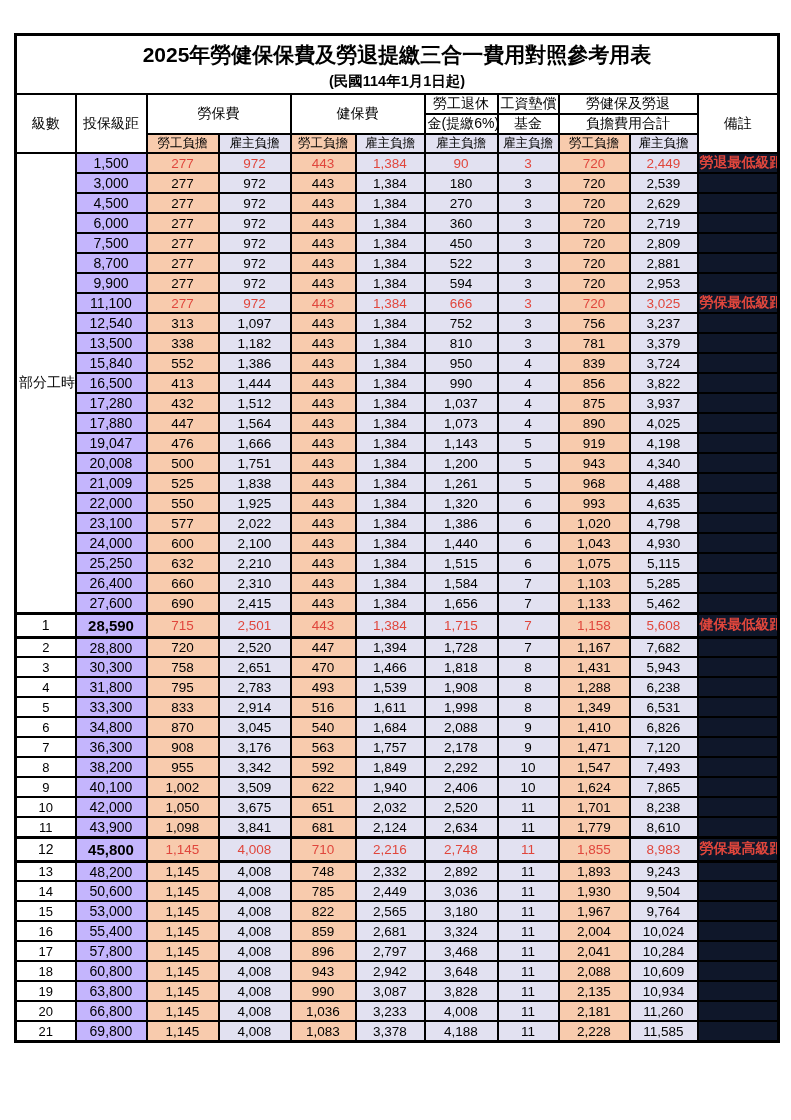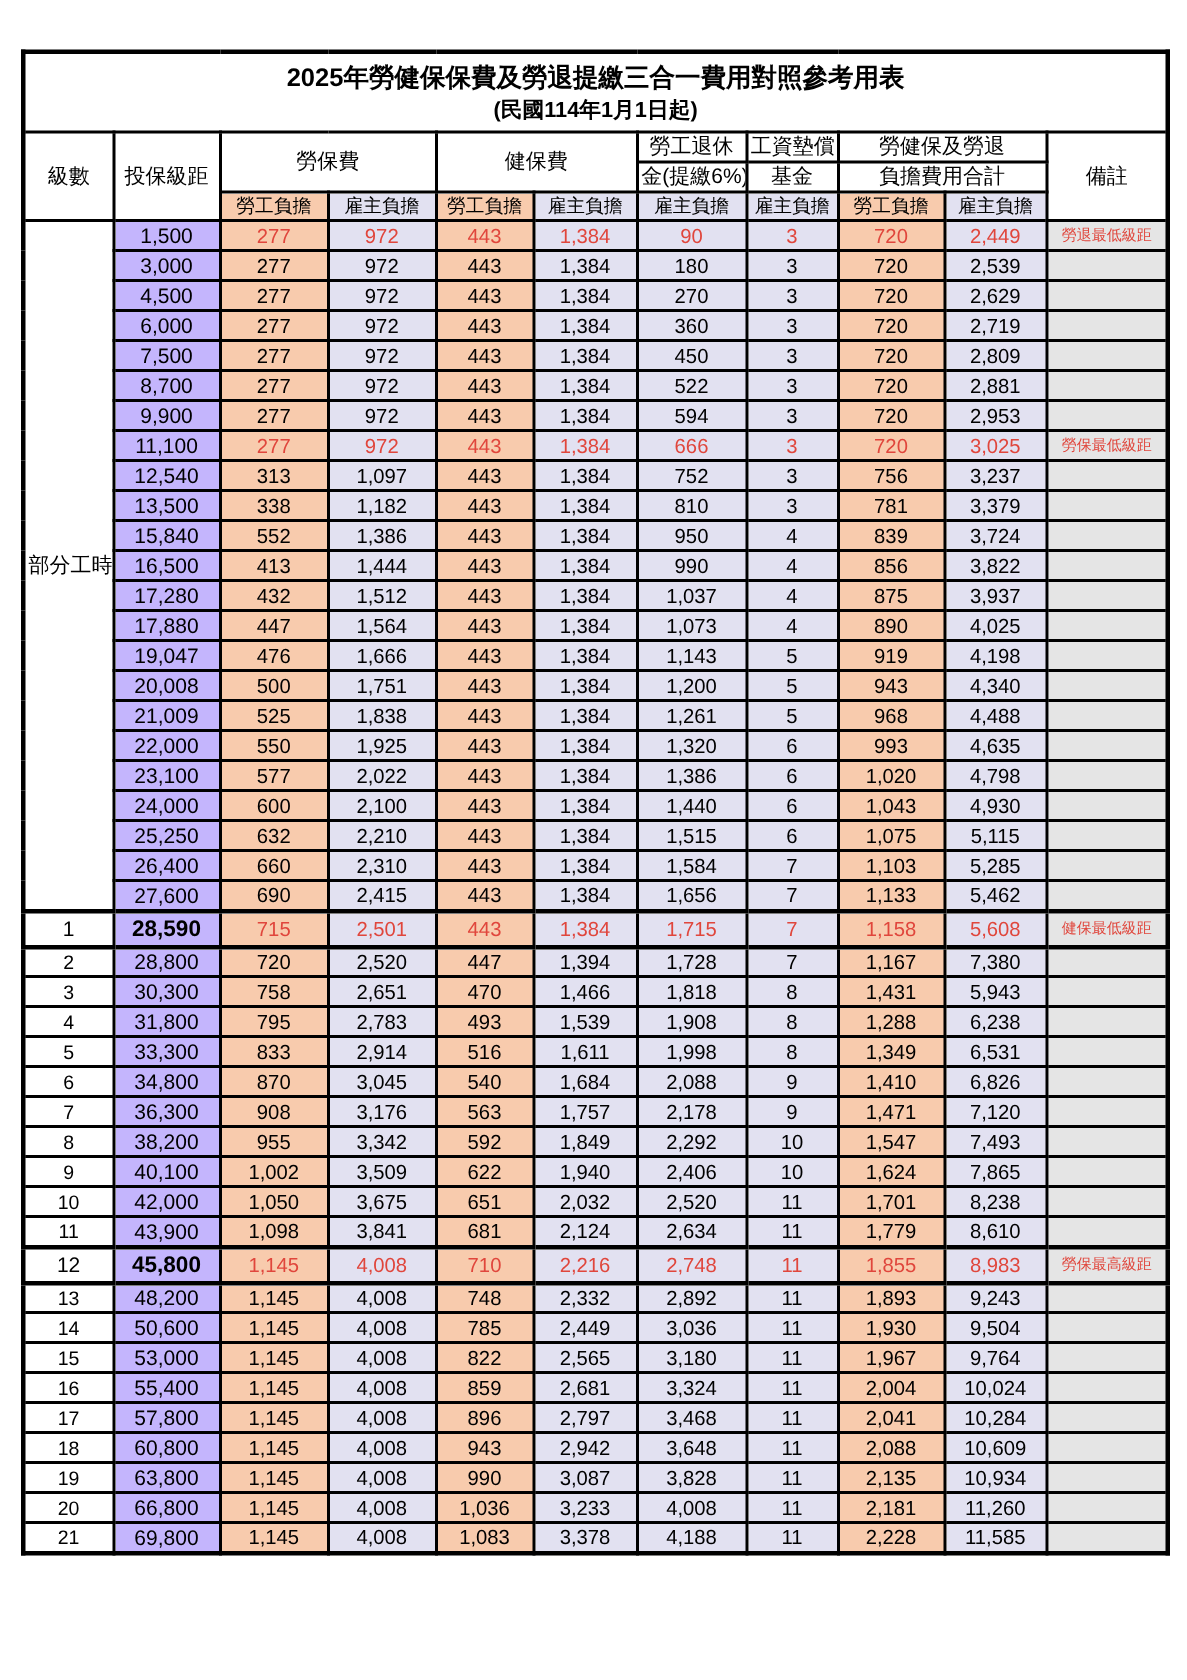--- a/index.html
+++ b/index.html
@@ -27,35 +27,35 @@
     border: 2px solid #000;
     padding: 0 2px;
     text-align: center;
     vertical-align: middle;
     white-space: nowrap;
     overflow: hidden;
     font-weight: normal;
   }
   
   .title-cell { height: 52px; padding: 3px 0; }
-  .title-line1 { font-size: 17px; font-weight: bold; line-height: 1.55; }
+  .title-line1 { font-size: 21px; font-weight: bold; line-height: 1.55; }
   .title-line2 { font-size: 14.5px; font-weight: bold; line-height: 1.3; }
   
   thead .grp { font-size: 14px; height: 17px; }
   thead .side { font-size: 14px; }
   thead .sub { font-size: 12.5px; height: 16px; }
   .bg-emp  { background: var(--emp-bg); }
   .bg-empr { background: var(--empr-bg); }
   
   tbody td { height: 20px; font-size: 13.5px; }
   .c-level   { font-size: 13px; background: #fff; }
   .c-bracket { font-size: 14px; background: #c4b5fd; }
   .c-emp  { background: var(--emp-bg); }
   .c-empr { background: var(--empr-bg); }
-  .c-note { background: #e5e5e5; color: var(--red); font-size: 10px; font-weight: normal; padding: 0 1px; }
+  .c-note { background: #0f172a; color: var(--red); font-size: 14px; font-weight: bold; padding: 0 1px; }
   .part-time { font-size: 14px; margin-left: 37px; }
   
   .redrow .c-emp, .redrow .c-empr { color: var(--red); }
   
   .em td { border-top-width: 3px; border-bottom-width: 3px; height: 24px; }
   .em .c-bracket { font-weight: bold; font-size: 15px; }
   .em .c-level { font-size: 14px; }
 </style>
 </head>
 <body>
@@ -402,21 +402,21 @@
         <tr>
           <td class="c-level">2</td>
           <td class="c-bracket">28,800</td>
           <td class="c-emp">720</td>
           <td class="c-empr">2,520</td>
           <td class="c-emp">447</td>
           <td class="c-empr">1,394</td>
           <td class="c-empr">1,728</td>
           <td class="c-empr">7</td>
           <td class="c-emp">1,167</td>
-          <td class="c-empr">7,380</td>
+          <td class="c-empr">7,682</td>
           <td class="c-note"></td>
         </tr>
         <tr>
           <td class="c-level">3</td>
           <td class="c-bracket">30,300</td>
           <td class="c-emp">758</td>
           <td class="c-empr">2,651</td>
           <td class="c-emp">470</td>
           <td class="c-empr">1,466</td>
           <td class="c-empr">1,818</td>

